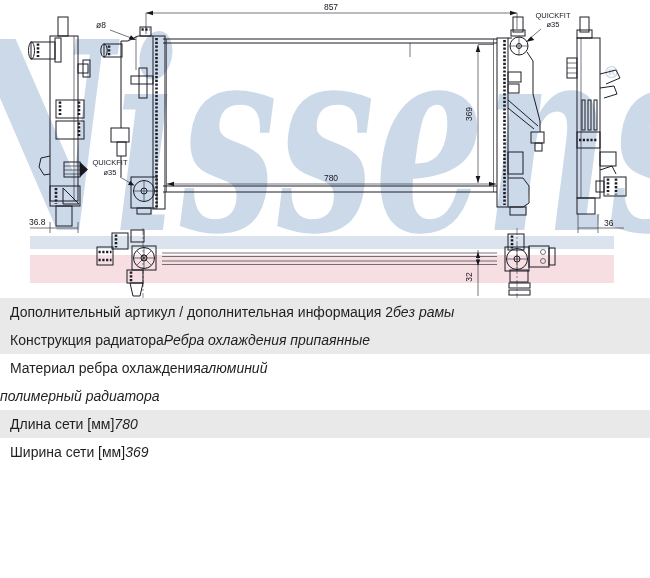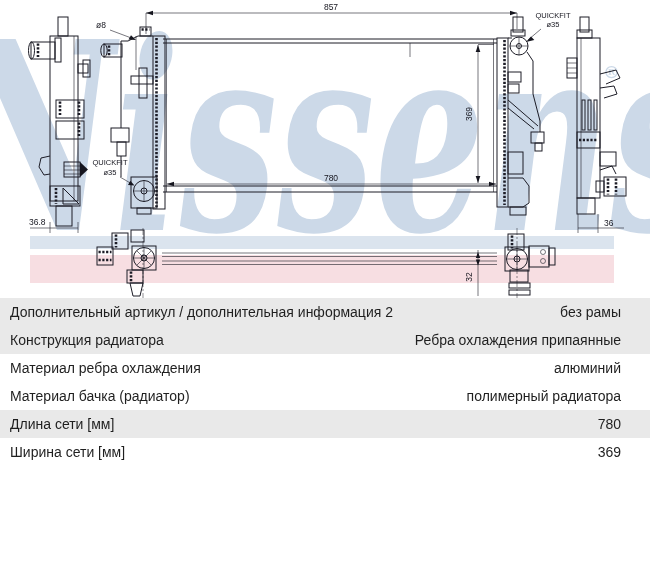--- a/index.html
+++ b/index.html
@@ -10,25 +10,25 @@
   .ln{fill:none;stroke:#1c1c26;stroke-width:1;}
   .thin{stroke-width:0.6;}
   .teeth{stroke-width:2.6;stroke-dasharray:2.2 1.6;}
   .cl{stroke-width:0.5;stroke-dasharray:7 2 2 2;}
   .dt{font-family:"Liberation Sans",sans-serif;font-size:8.5px;fill:#16161f;stroke:none;}
   .dts{font-family:"Liberation Sans",sans-serif;font-size:7.5px;fill:#16161f;stroke:none;}
   .ah{fill:#16161f;stroke:none;}
   .wm{font-family:"DejaVu Serif",serif;font-style:italic;font-weight:bold;}
   
   .spec-table{width:650px;}
-  .spec-row{height:28px;display:flex;align-items:center;justify-content:space-between;
+  .spec-row{height:28px;display:flex;align-items:center;justify-content:flex-start;
             font-size:14px;color:#1f1f1f;background:#ffffff;}
   .spec-row.alt{background:#e9e9e9;}
   .spec-row .lbl{padding-left:10px;white-space:nowrap;}
-  .spec-row .val{padding-right:29px;text-align:right;white-space:nowrap;}
+  .spec-row .val{padding-right:29px;text-align:right;white-space:nowrap;font-style:italic;}
 </style>
 </head>
 <body>
 
 <div class="page">
 
   <svg class="diagram" viewBox="0 0 650 298" width="650" height="298">
 
     <rect x="30" y="236" width="584" height="13" fill="#dbe4ee"></rect>
     <rect x="30" y="255" width="584" height="28" fill="#f7dee2"></rect>
@@ -229,21 +229,20 @@
     </div>
     <div class="spec-row alt">
       <span class="lbl">Конструкция радиатора</span>
       <span class="val">Ребра охлаждения припаянные</span>
     </div>
     <div class="spec-row">
       <span class="lbl">Материал ребра охлаждения</span>
       <span class="val">алюминий</span>
     </div>
     <div class="spec-row">
-      <span class="lbl">Материал бачка (радиатор)</span>
       <span class="val">полимерный радиатора</span>
     </div>
     <div class="spec-row alt">
       <span class="lbl">Длина сети [мм]</span>
       <span class="val">780</span>
     </div>
     <div class="spec-row">
       <span class="lbl">Ширина сети [мм]</span>
       <span class="val">369</span>
     </div>

